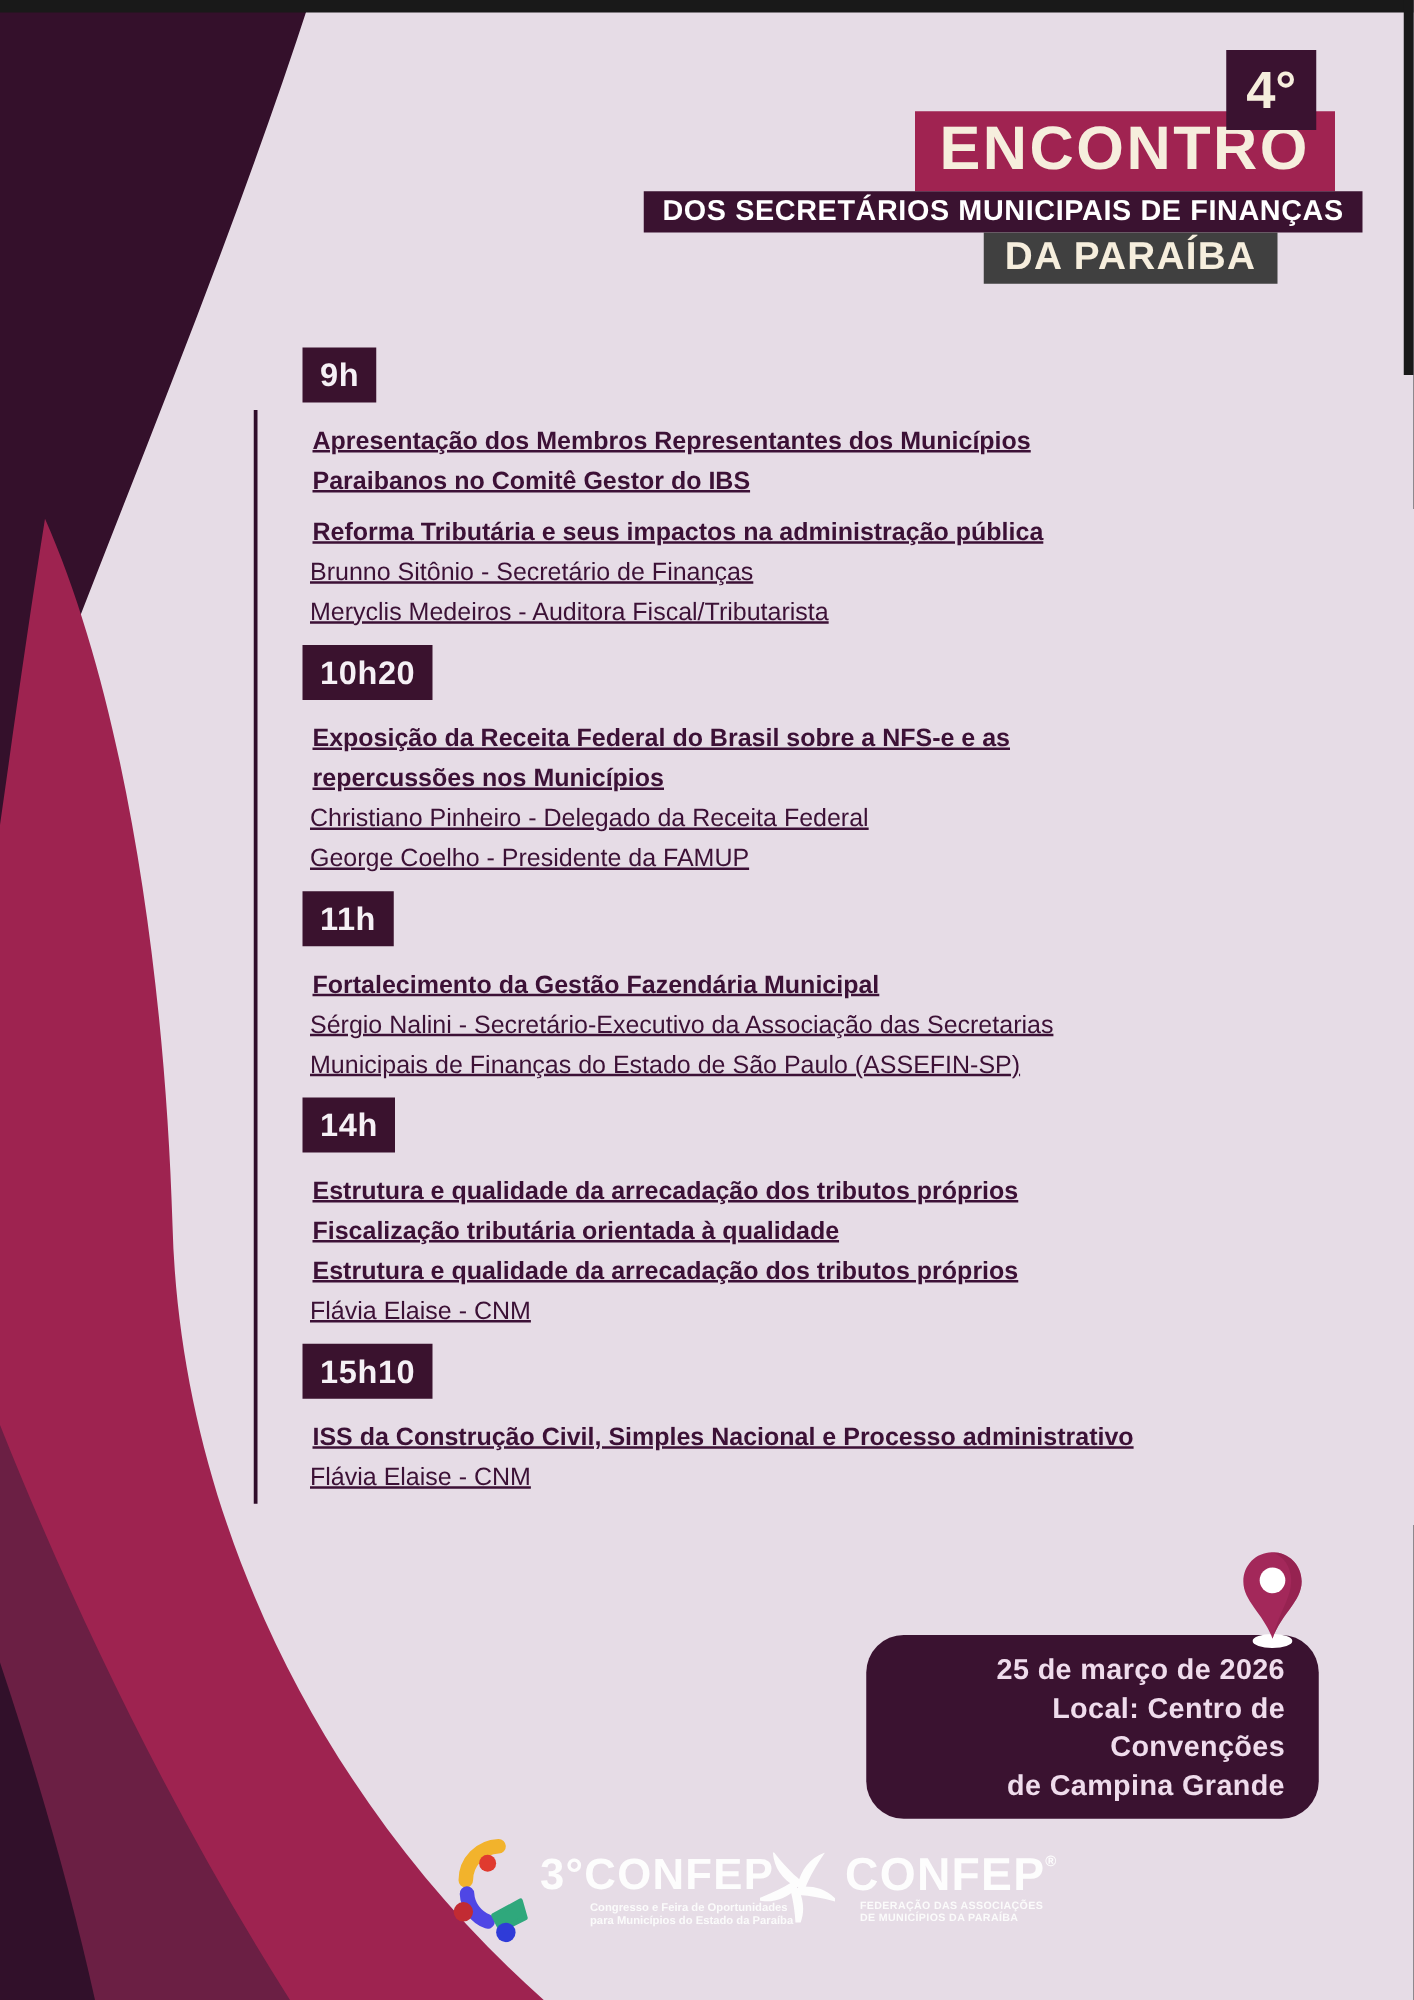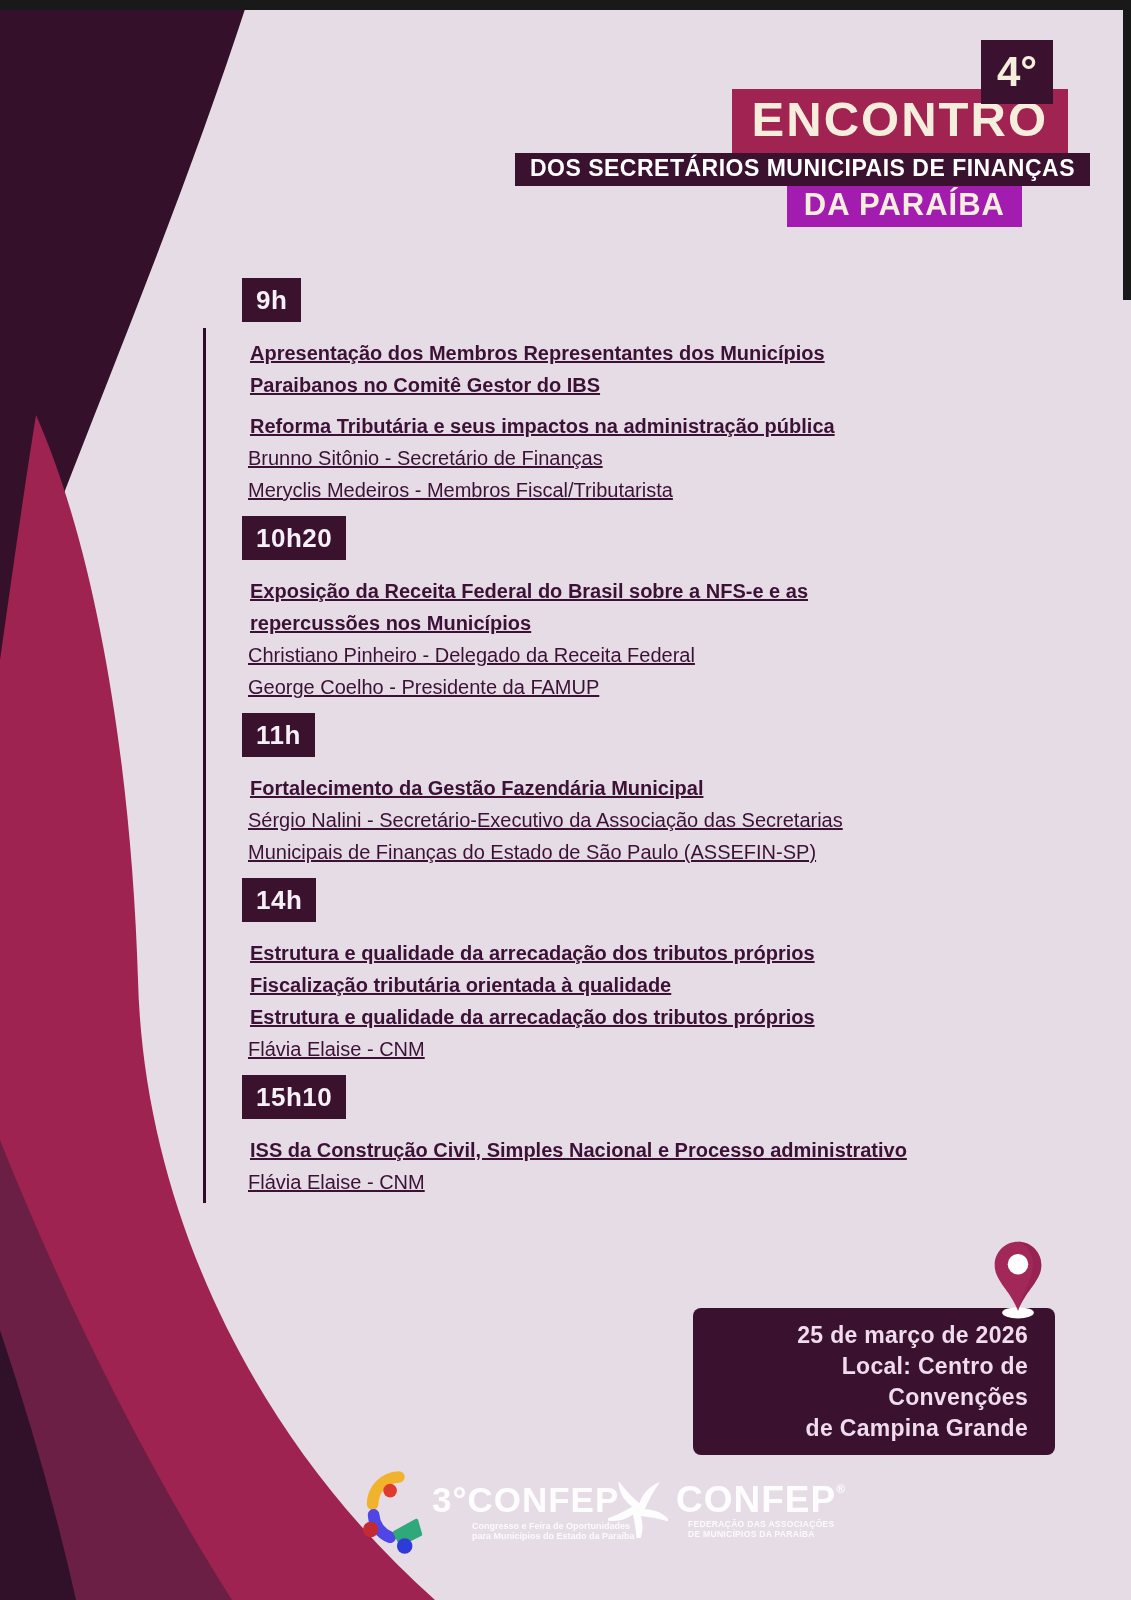--- a/index.html
+++ b/index.html
@@ -27,21 +27,21 @@
     padding:4px 20px 8px 20px;line-height:52px;
   }
   .subtitle-box{
     position:absolute;top:153px;right:41px;z-index:3;
     background:#3a1230;color:#ffffff;
     font-size:23px;font-weight:bold;letter-spacing:.5px;
     padding:4px 15px 6px 15px;line-height:23px;
   }
   .region-box{
     position:absolute;top:186px;right:109px;z-index:4;
-    background:#a21caf;color:#f6eedd;
+    background:#404040;color:#f6eedd;
     font-size:31px;font-weight:bold;letter-spacing:1px;
     padding:2px 17px 6px 17px;line-height:33px;
   }
 
   
   .timeline-line{
     position:absolute;left:203px;top:328px;width:3px;height:875px;
     background:#2f0d2a;z-index:1;
   }
   .schedule{
@@ -56,21 +56,21 @@
     font-size:26px;font-weight:bold;letter-spacing:.5px;
     padding:9px 14px;line-height:26px;margin-bottom:15px;
   }
   .line{font-size:20px;line-height:32px;padding-left:6px;}
   .line.bold{font-weight:bold;padding-left:8px;}
   .line.gap{margin-top:9px;}
 
   
   .info-card{
     position:absolute;left:693px;top:1308px;width:362px;height:147px;z-index:3;
-    background:#3a1230;border-radius:8px;
+    background:#3a1230;border-radius:30px;
     display:flex;flex-direction:column;justify-content:center;
     text-align:right;box-sizing:border-box;padding:10px 27px 10px 20px;
     color:#efdcec;font-size:23px;font-weight:bold;line-height:31px;letter-spacing:.3px;
   }
   .pin{position:absolute;left:990px;top:1238px;z-index:4;}
 
   
   .footer{position:absolute;left:0;top:1460px;width:1131px;height:120px;z-index:2;}
   .confep{position:absolute;left:360px;top:8px;display:flex;align-items:flex-start;}
   .confep-text{margin-left:4px;}
@@ -107,21 +107,21 @@
   <div class="timeline-line"></div>
 
   <main class="schedule">
 
     <section class="session">
       <div class="badge">9h</div>
       <div class="line bold">Apresentação dos Membros Representantes dos Municípios</div>
       <div class="line bold">Paraibanos no Comitê Gestor do IBS</div>
       <div class="line bold gap">Reforma Tributária e seus impactos na administração pública</div>
       <div class="line">Brunno Sitônio - Secretário de Finanças</div>
-      <div class="line">Meryclis Medeiros - Membros Fiscal/Tributarista</div>
+      <div class="line">Meryclis Medeiros - Auditora Fiscal/Tributarista</div>
     </section>
 
     <section class="session">
       <div class="badge">10h20</div>
       <div class="line bold">Exposição da Receita Federal do Brasil sobre a NFS-e e as</div>
       <div class="line bold">repercussões nos Municípios</div>
       <div class="line">Christiano Pinheiro - Delegado da Receita Federal</div>
       <div class="line">George Coelho - Presidente da FAMUP</div>
     </section>
 

